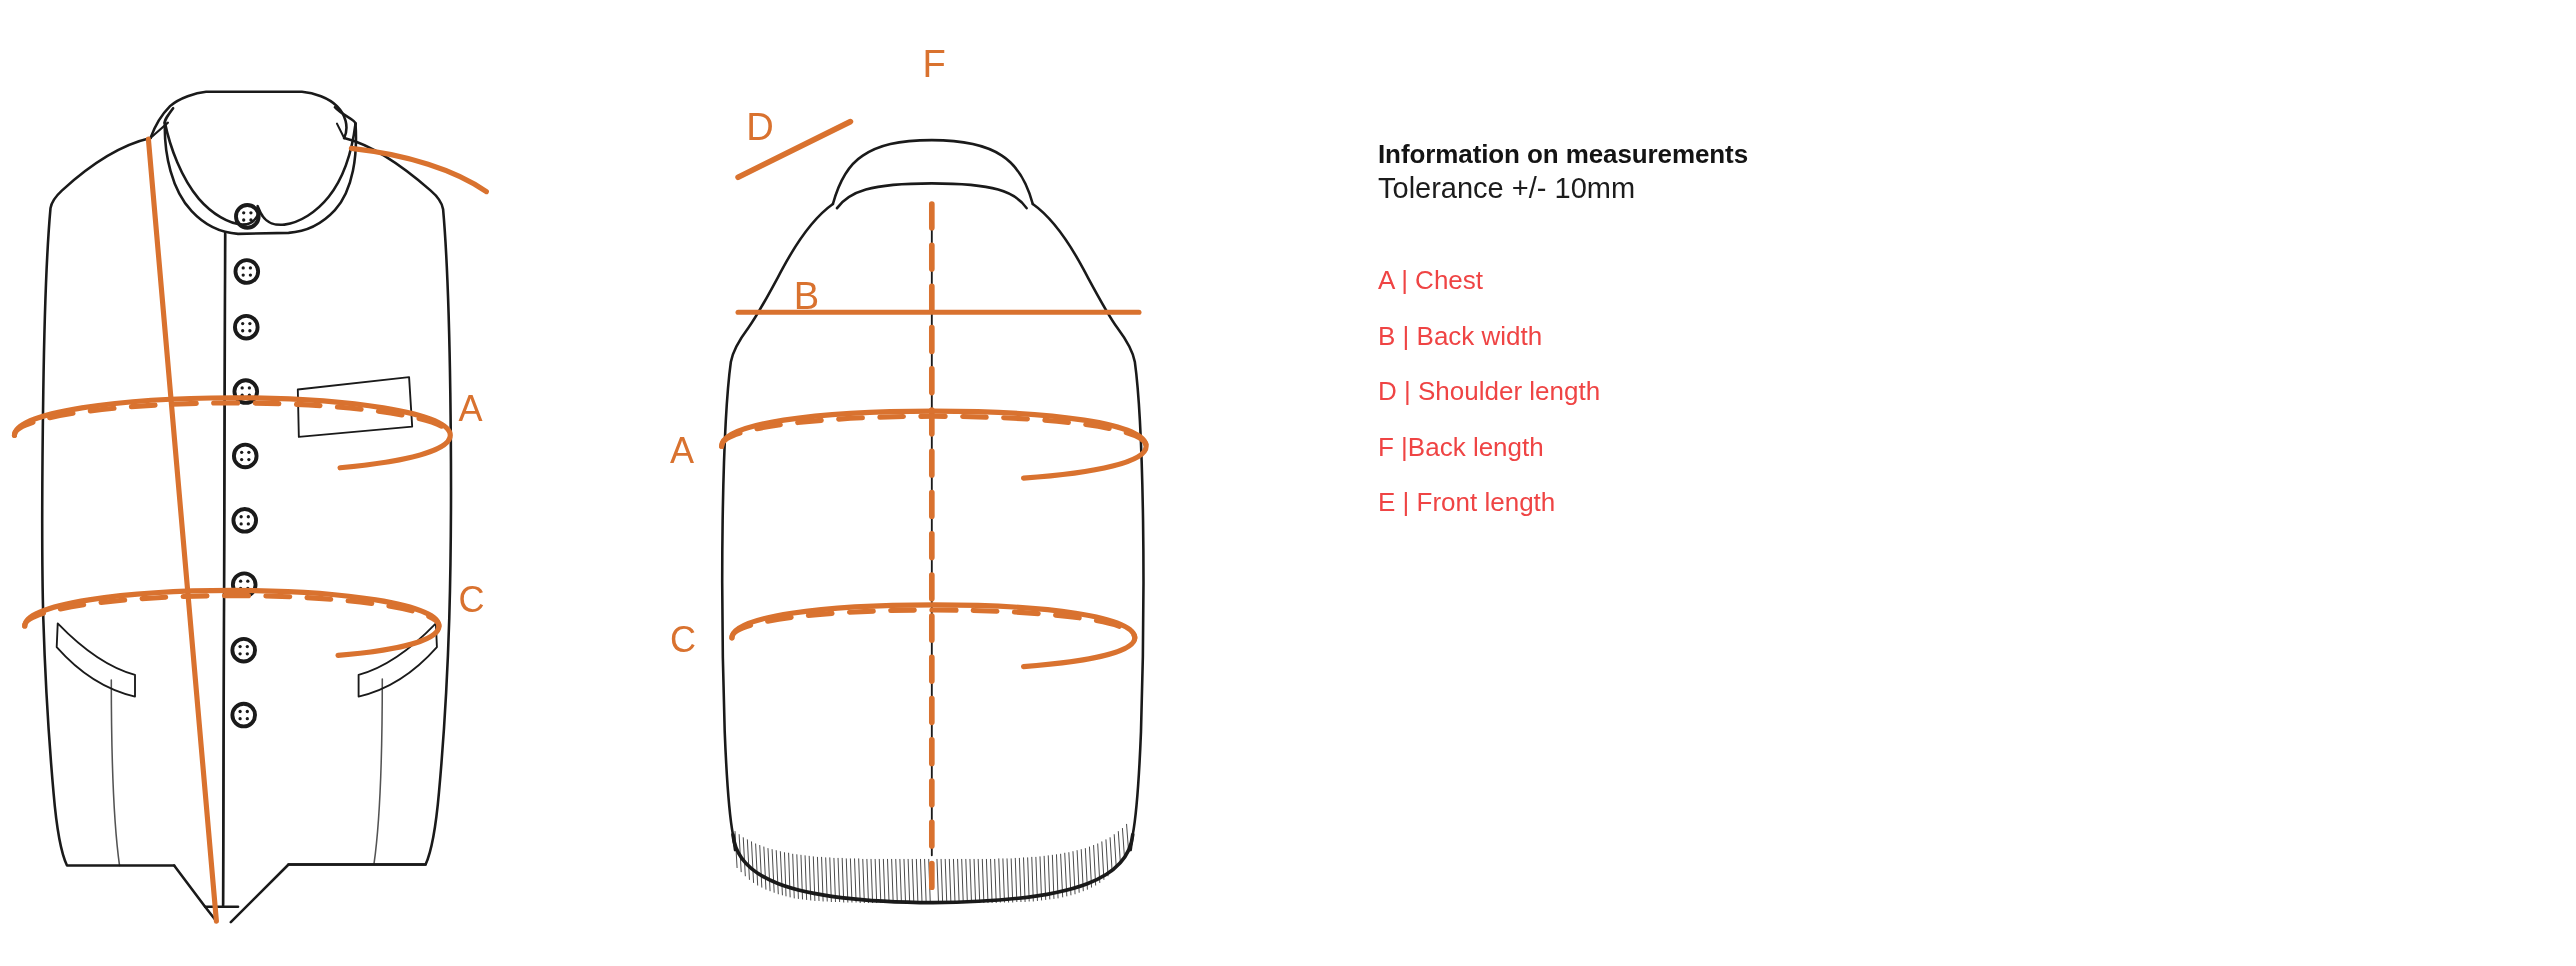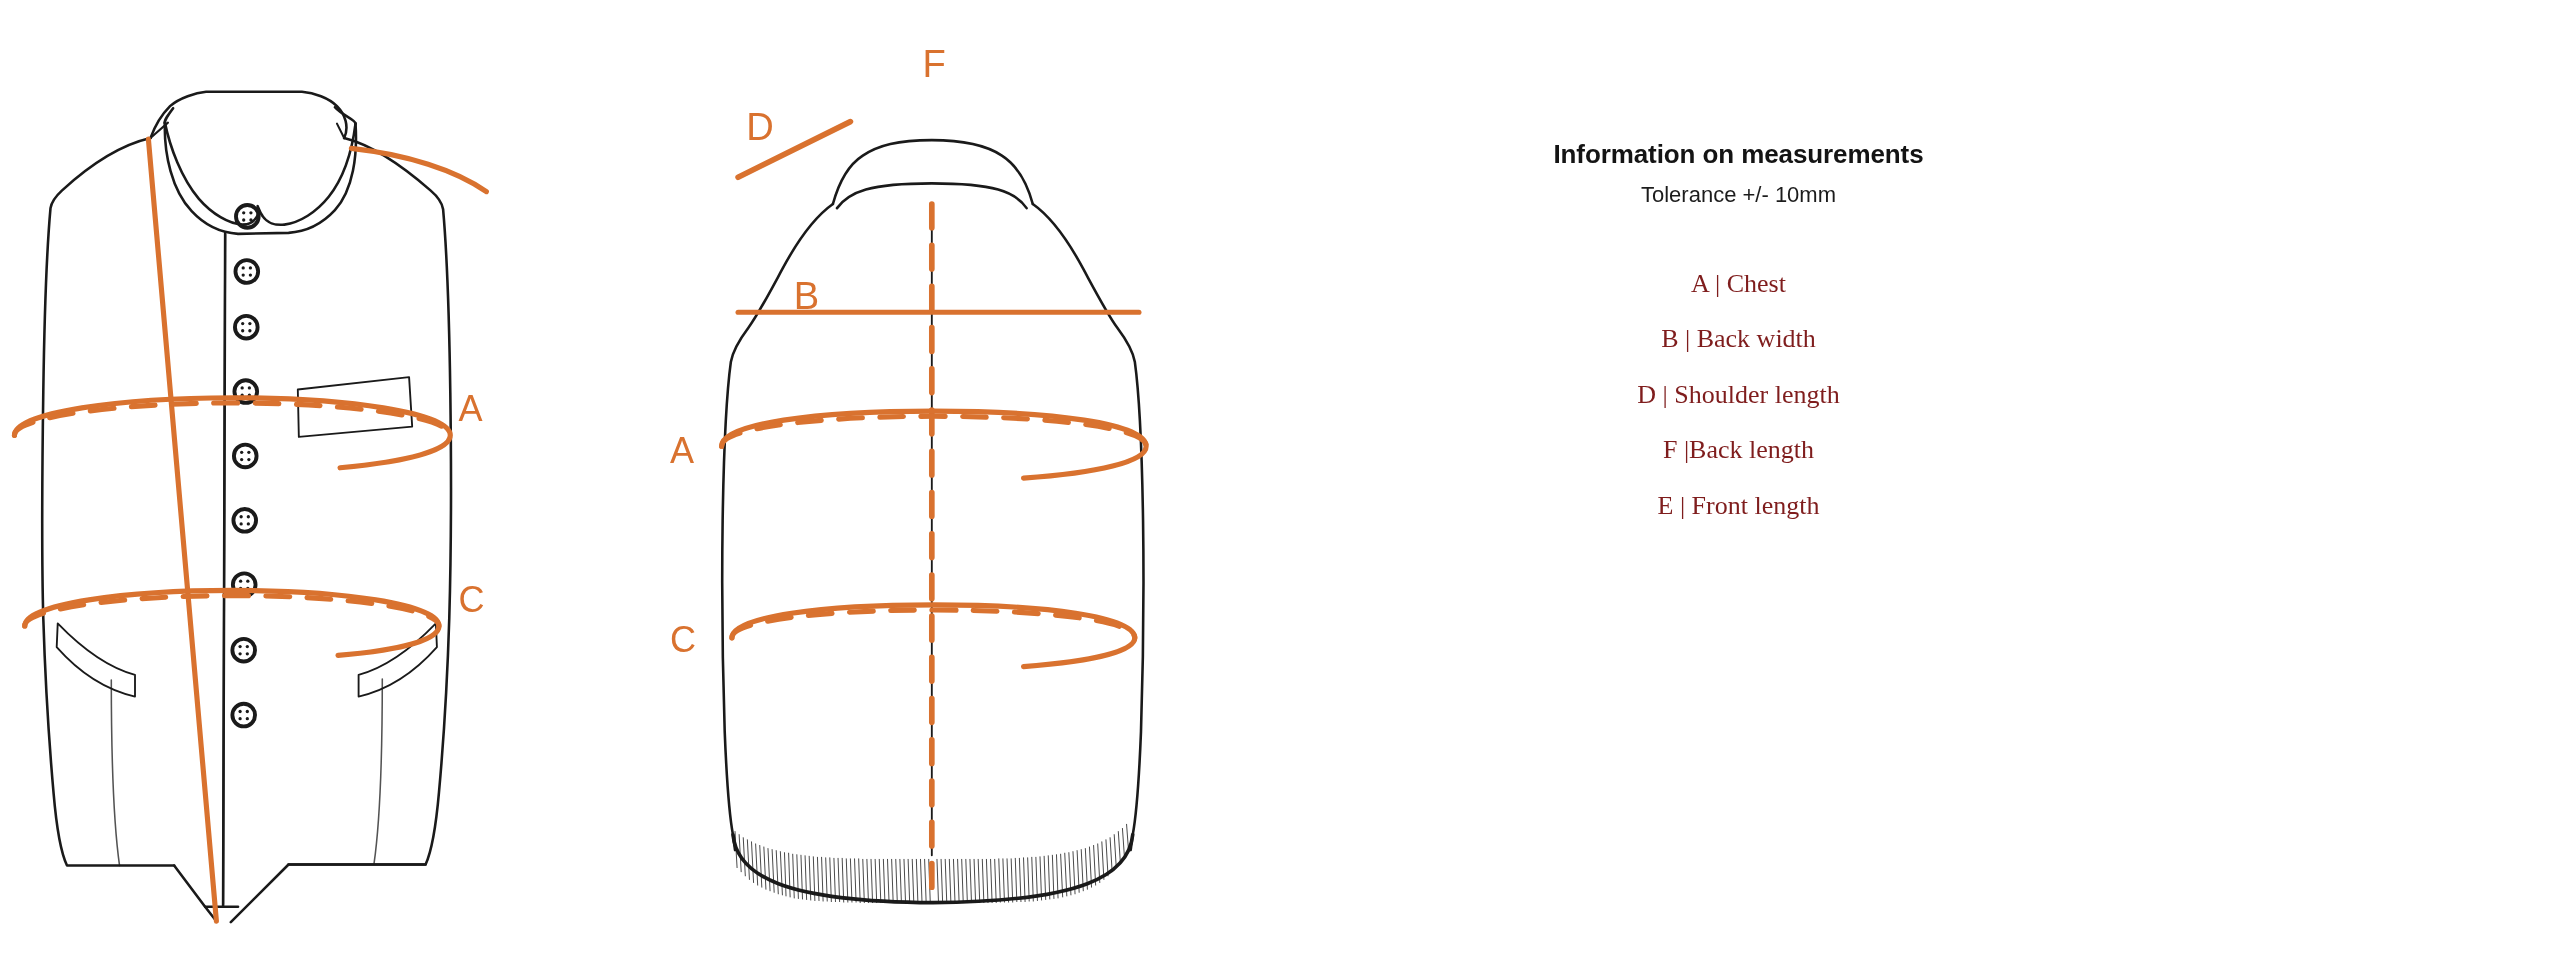--- a/index.html
+++ b/index.html
@@ -29,50 +29,48 @@
   #front-figure { left: 0;    width: 541px; }
   #back-figure  { left: 634px; width: 608px; }
   .figure-panel svg { display: block; width: 100%; height: 100%; }
 
   
   #info-panel {
     position: absolute;
     left: 1378px;
     top: 139px;
     width: 721px;
-    text-align: center;
   }
   #info-heading {
     font-size: 26px;
     font-weight: bold;
     line-height: 1.22;
     letter-spacing: -0.1px;
     color: #141414;
     margin: 0;
   }
   #info-tolerance {
-    font-size: 22px;
+    font-size: 29px;
     font-weight: normal;
     line-height: 1.22;
     color: #1c1c1c;
-    margin: 11px;
+    margin: 0;
   }
   #measurement-list {
     list-style: none;
     margin: 0;
     padding: 0;
     margin-top: 61px;
   }
   #measurement-list li {
     font-size: 26px;
     line-height: 1.06;
-    color: #7f1d1d;
+    color: #ef4444;
     margin-bottom: 28px;
     white-space: pre;
-    font-family: Liberation Serif, serif;
   }
   #measurement-list li:last-child { margin-bottom: 0; }
 </style>
 </head>
 <body>
 
 <div id="stage">
 
   <div class="figure-panel" id="front-figure">
     <svg viewBox="0 0 1050 1875" xmlns="http://www.w3.org/2000/svg">

